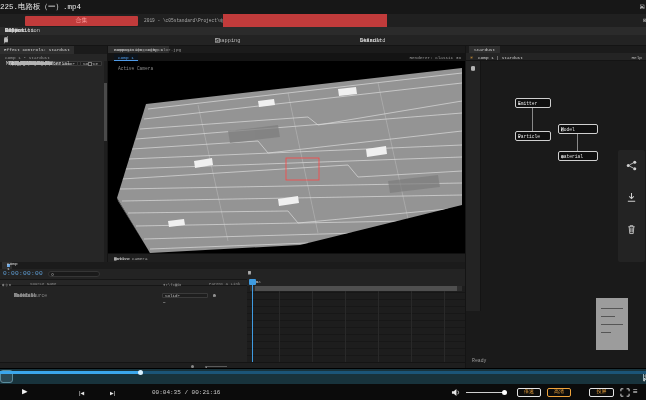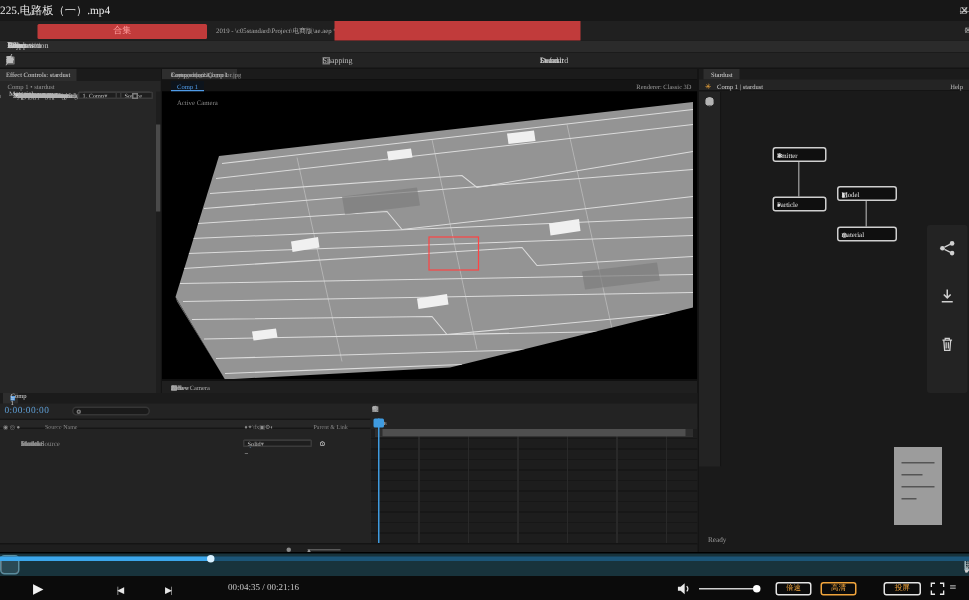--- a/index.html
+++ b/index.html
@@ -1,17 +1,17 @@
 <!DOCTYPE html>
 <html><head>
 <meta charset="utf-8">
 <style>
   html,body{margin:0;padding:0;background:#000;}
   #stage{position:relative;width:646px;height:400px;background:#000;overflow:hidden;
-         font-family:Liberation Serif, serif;color:#ccc;-webkit-font-smoothing:antialiased;}
+         font-family:Liberation Mono, monospace;color:#ccc;-webkit-font-smoothing:antialiased;}
   #stage *{box-sizing:border-box;position:absolute;}
   .flexrow{display:flex;align-items:center;}
 
   
   .p-titlebar{left:0;top:0;width:646px;height:14px;background:#171717;}
   .p-title{position:static;flex:1;text-align:center;font-size:7.5px;color:#e8e8e8;line-height:14px;}
   .p-winbtns{right:6px;top:0;height:14px;display:flex;gap:11px;align-items:center;font-size:7px;color:#c9c9c9;}
   .p-winbtns span{position:static;cursor:default;}
 
   

